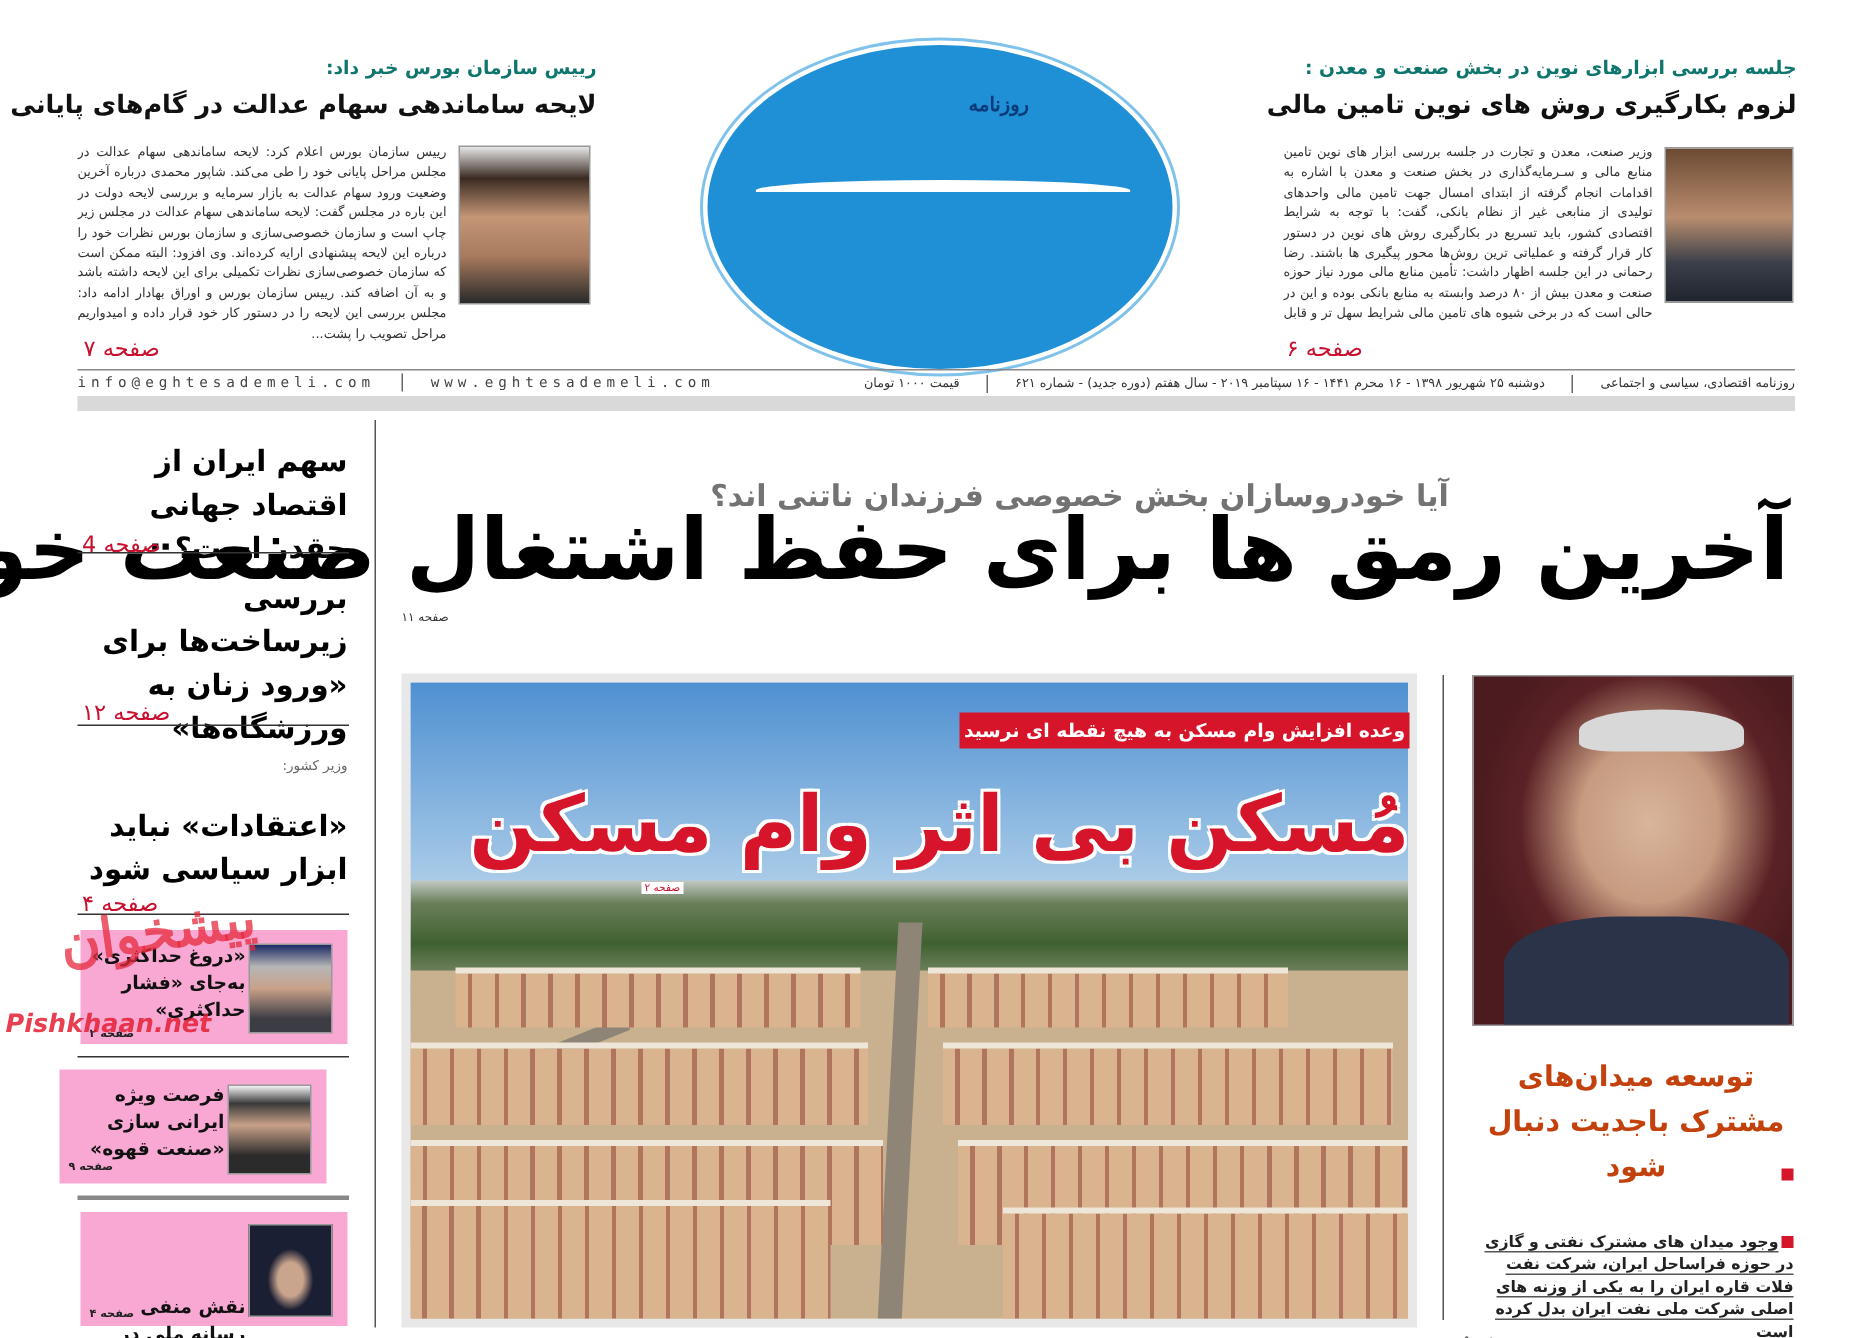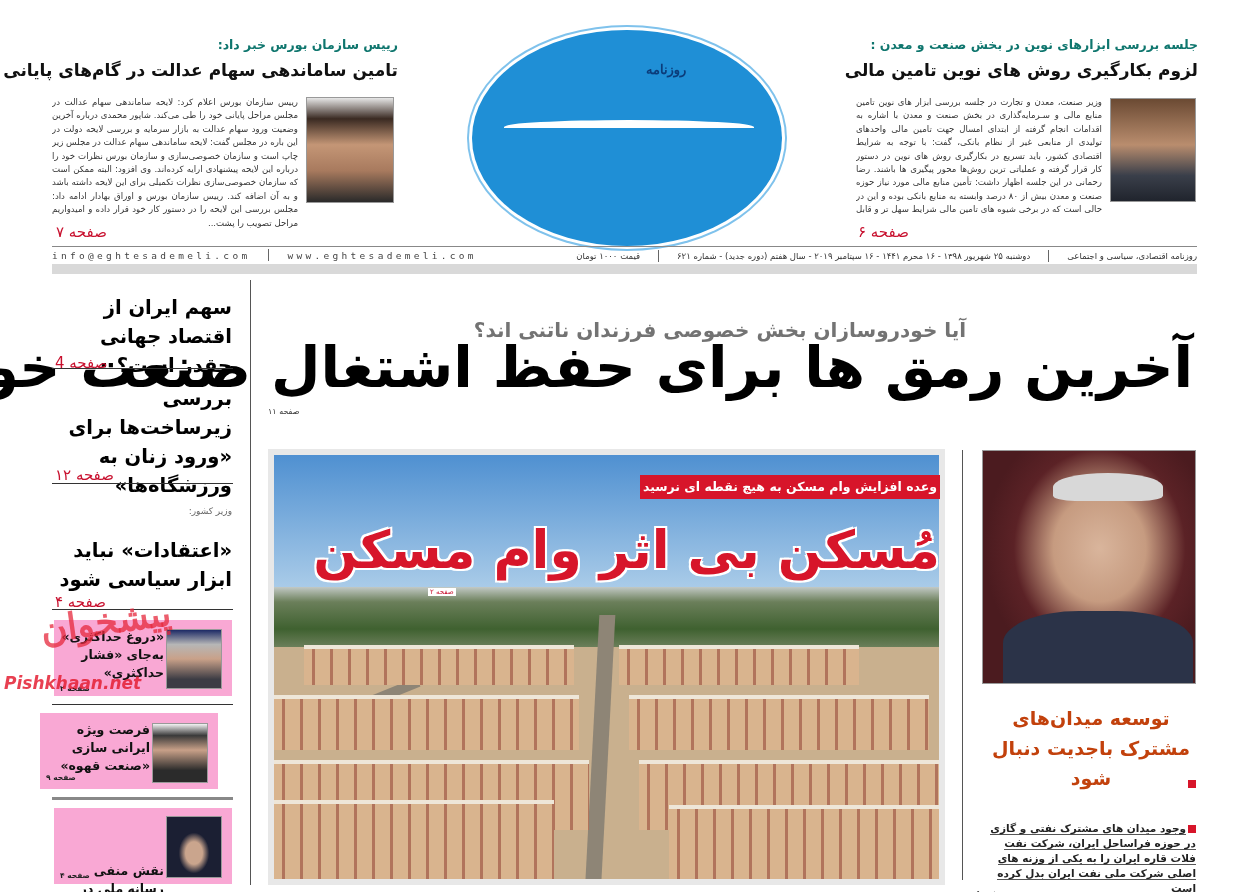--- a/index.html
+++ b/index.html
@@ -87,21 +87,21 @@
 
 <div class="abs kicker" style="right:52px; top:37px;">جلسه بررسی ابزارهای نوین در بخش صنعت و معدن :</div>
 <div class="abs side-title" style="right:52px; top:60px;">لزوم بکارگیری روش های نوین تامین مالی</div>
 <div class="abs photo" style="right:54px; top:98px; width:86px; height:104px; background:linear-gradient(180deg,#6b4a33 0%,#b98d6e 45%,#3a3f4a 75%,#20242d 100%);"></div>
 <div class="abs side-body" style="right:148px; top:96px; width:246px; height:120px; overflow:hidden;">وزیر صنعت، معدن و تجارت در جلسه بررسی ابزار های نوین تامین منابع مالی و سـرمایه‌گذاری در بخش صنعت و معدن با اشاره به اقدامات انجام گرفته از ابتدای امسال جهت تامین مالی واحدهای تولیدی از منابعی غیر از نظام بانکی، گفت: با توجه به شرایط اقتصادی کشور، باید تسریع در بکارگیری روش های نوین در دستور کار قرار گرفته و عملیاتی ترین روش‌ها محور پیگیری ها باشند. رضا رحمانی در این جلسه اظهار داشت: تأمین منابع مالی مورد نیاز حوزه صنعت و معدن بیش از ۸۰ درصد وابسته به منابع بانکی بوده و این در حالی است که در برخی شیوه های تامین مالی شرایط سهل تر و قابل دسترس تر است و باید بنگاه ها بدان توجه بیشتری...</div>
 <div class="abs side-body" style="right:52px; top:205px; width:342px; height:14px; overflow:hidden; opacity:0;"></div>
 
 <div class="abs page-ref" style="left:858px; top:223px;">صفحه ۶</div>
 
 <div class="abs kicker" style="right:852px; top:37px;">رییس سازمان بورس خبر داد:</div>
-<div class="abs side-title" style="right:852px; top:60px;">تامین ساماندهی سهام عدالت در گام‌های پایانی</div>
+<div class="abs side-title" style="right:852px; top:60px;">لایحه ساماندهی سهام عدالت در گام‌های پایانی</div>
 <div class="abs photo" style="left:306px; top:97px; width:88px; height:106px; background:linear-gradient(180deg,#e6e6e6 0%,#3a2a22 20%,#c49676 45%,#a87a5e 70%,#2a2a2a 100%);"></div>
 <div class="abs side-body" style="left:52px; top:96px; width:246px; height:135px; overflow:hidden;">رییس سازمان بورس اعلام کرد: لایحه ساماندهی سهام عدالت در مجلس مراحل پایانی خود را طی می‌کند. شاپور محمدی درباره آخرین وضعیت ورود سهام عدالت به بازار سرمایه و بررسی لایحه دولت در این باره در مجلس گفت: لایحه ساماندهی سهام عدالت در مجلس زیر چاپ است و سازمان خصوصی‌سازی و سازمان بورس نظرات خود را درباره این لایحه پیشنهادی ارایه کرده‌اند. وی افزود: البته ممکن است که سازمان خصوصی‌سازی نظرات تکمیلی برای این لایحه داشته باشد و به آن اضافه کند. رییس سازمان بورس و اوراق بهادار ادامه داد: مجلس بررسی این لایحه را در دستور کار خود قرار داده و امیدواریم مراحل تصویب را پشت...</div>
 <div class="abs page-ref" style="left:56px; top:223px;">صفحه ۷</div>
 
 <div class="abs logo-wrap">
   <div class="logo-ellipse"></div>
   <div class="logo-swoosh"></div>
   <div class="logo-sub">روزنامه</div>
 </div>
 

